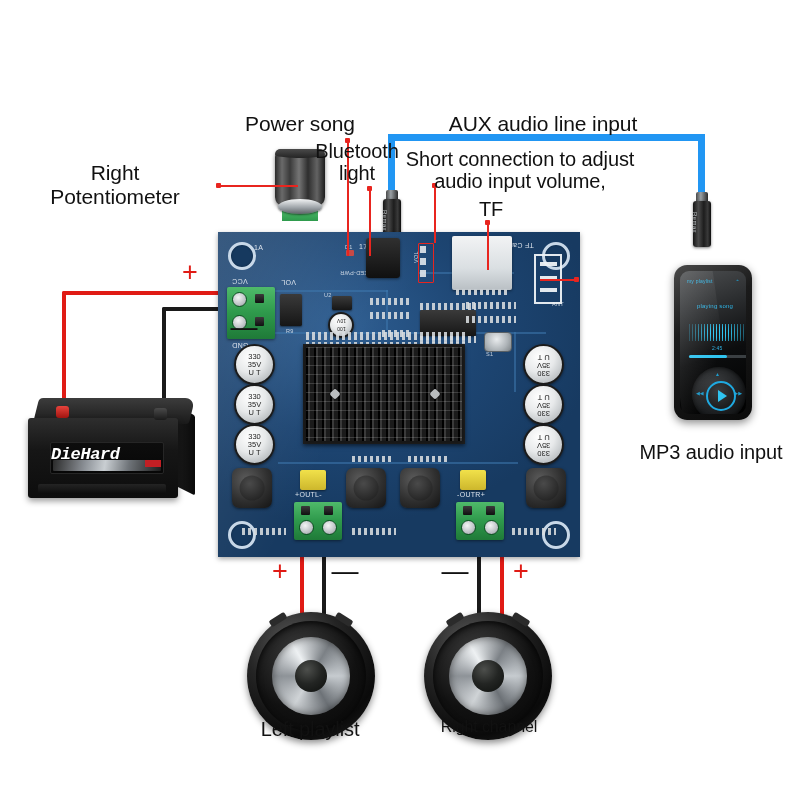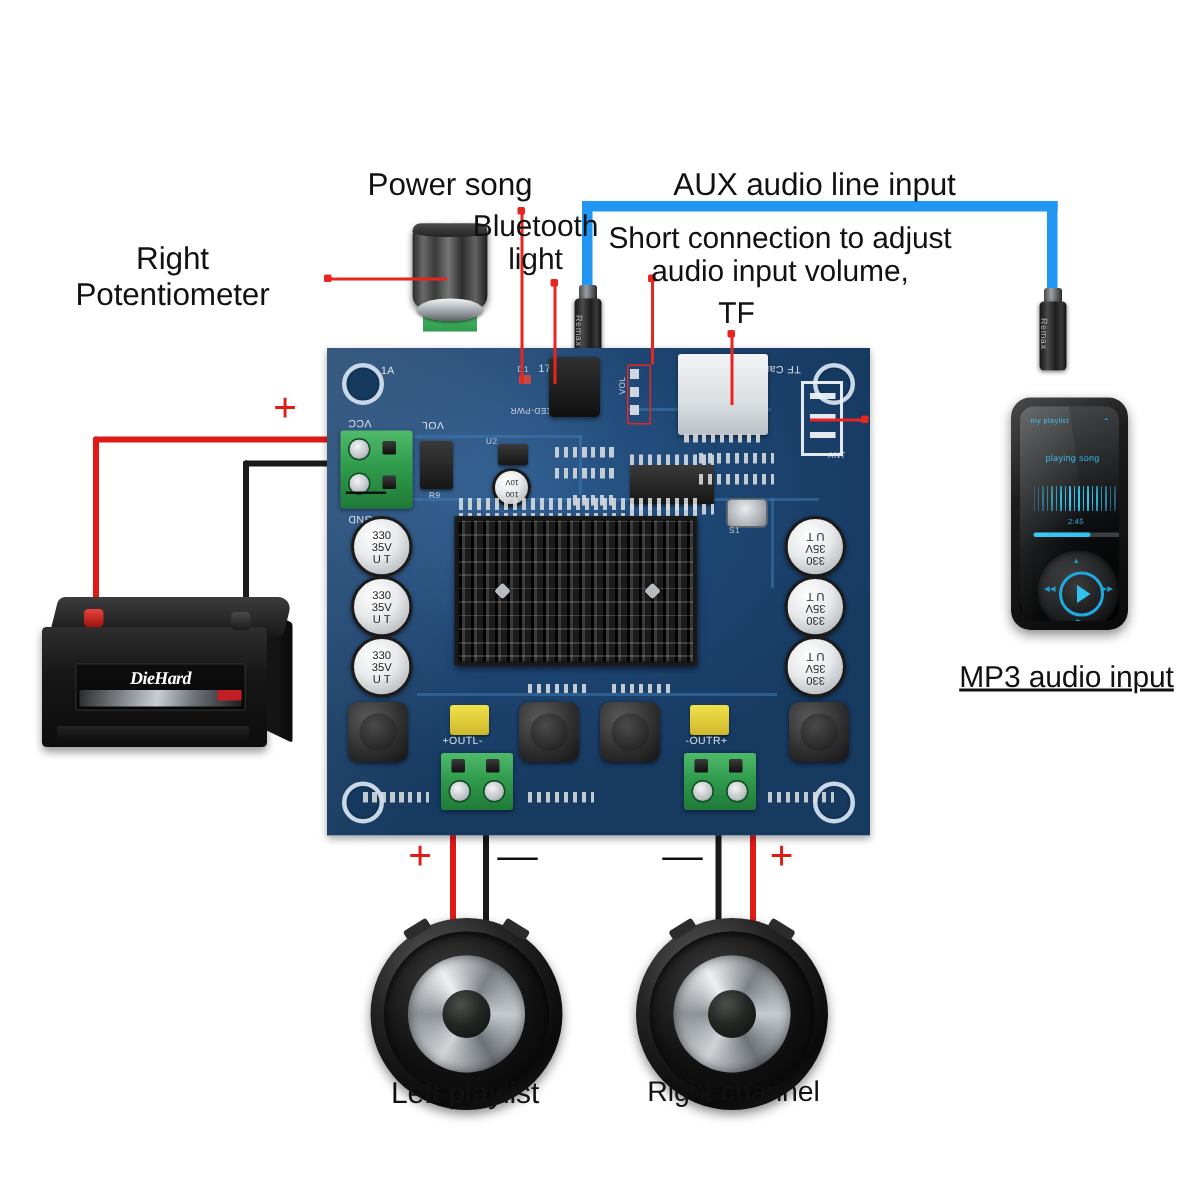--- a/index.html
+++ b/index.html
@@ -234,23 +234,23 @@
     position:absolute;left:145px;top:12px;width:22px;height:80px;
     background:linear-gradient(90deg,#1e1e1e,#0a0a0a);
     transform:skewY(26deg);border-radius:2px;
   }
   #battery .label{
     position:absolute;left:22px;top:44px;width:112px;height:30px;
     background:linear-gradient(180deg,#0d0d0d,#070707);
     border:1px solid #262626;border-radius:2px;overflow:hidden;
   }
   #battery .label .brand{
-    position:absolute;left:0;right:0;top:2px;text-align:center;
-    color:#fff;font-size:12px;font-style:italic;font-weight:bold;
-    font-family:Liberation Serif, serif;letter-spacing:-.4px;
+    position:absolute;left:0;right:0;top:2px;text-align:left;
+    color:#fff;font-size:17px;font-style:italic;font-weight:bold;
+    font-family:Liberation Mono, monospace;letter-spacing:-.4px;
   }
   #battery .label .swoosh{
     position:absolute;left:2px;top:17px;width:108px;height:11px;
     background:linear-gradient(100deg,#2b2b2b,#8d9298 30%,#c9ced2 48%,#6e7378 70%,#1d1d1d);
     border-radius:1px;
   }
   #battery .label .redtag{
     position:absolute;right:2px;top:17px;width:16px;height:7px;background:#c21f24;
   }
   #battery .vents{
@@ -595,26 +595,26 @@
 light</div>
 
   <div class="lbl c" style="left:520px;top:148px;font-size:20px;">Short connection to adjust
 audio input volume,</div>
 
   <div class="lbl c" style="left:543px;top:112px;font-size:21px;">AUX audio line input</div>
 
   <div class="lbl c" style="left:491px;top:198px;font-size:20px;">TF</div>
 
 
-  <div class="lbl c" style="left:711px;top:441px;font-size:20px;text-decoration:underline;">MP3 audio input</div>
+  <div class="lbl c" style="left:711px;top:441px;font-size:20px;">MP3 audio input</div>
 
 
   <div class="lbl c" style="left:310px;top:718px;font-size:20px;">Left playlist</div>
 
-  <div class="lbl c" style="left:489px;top:718px;font-size:19px;">Right channel</div>
+  <div class="lbl c" style="left:489px;top:718px;font-size:16px;">Right channel</div>
 
   <div class="sign red" style="left:190px;top:272px;">+</div>
   <div class="sign" style="left:244px;top:327px;">—</div>
   <div class="sign red" style="left:280px;top:571px;">+</div>
   <div class="sign" style="left:345px;top:571px;">—</div>
   <div class="sign" style="left:455px;top:571px;">—</div>
   <div class="sign red" style="left:521px;top:571px;">+</div>
 
 </div>
 

